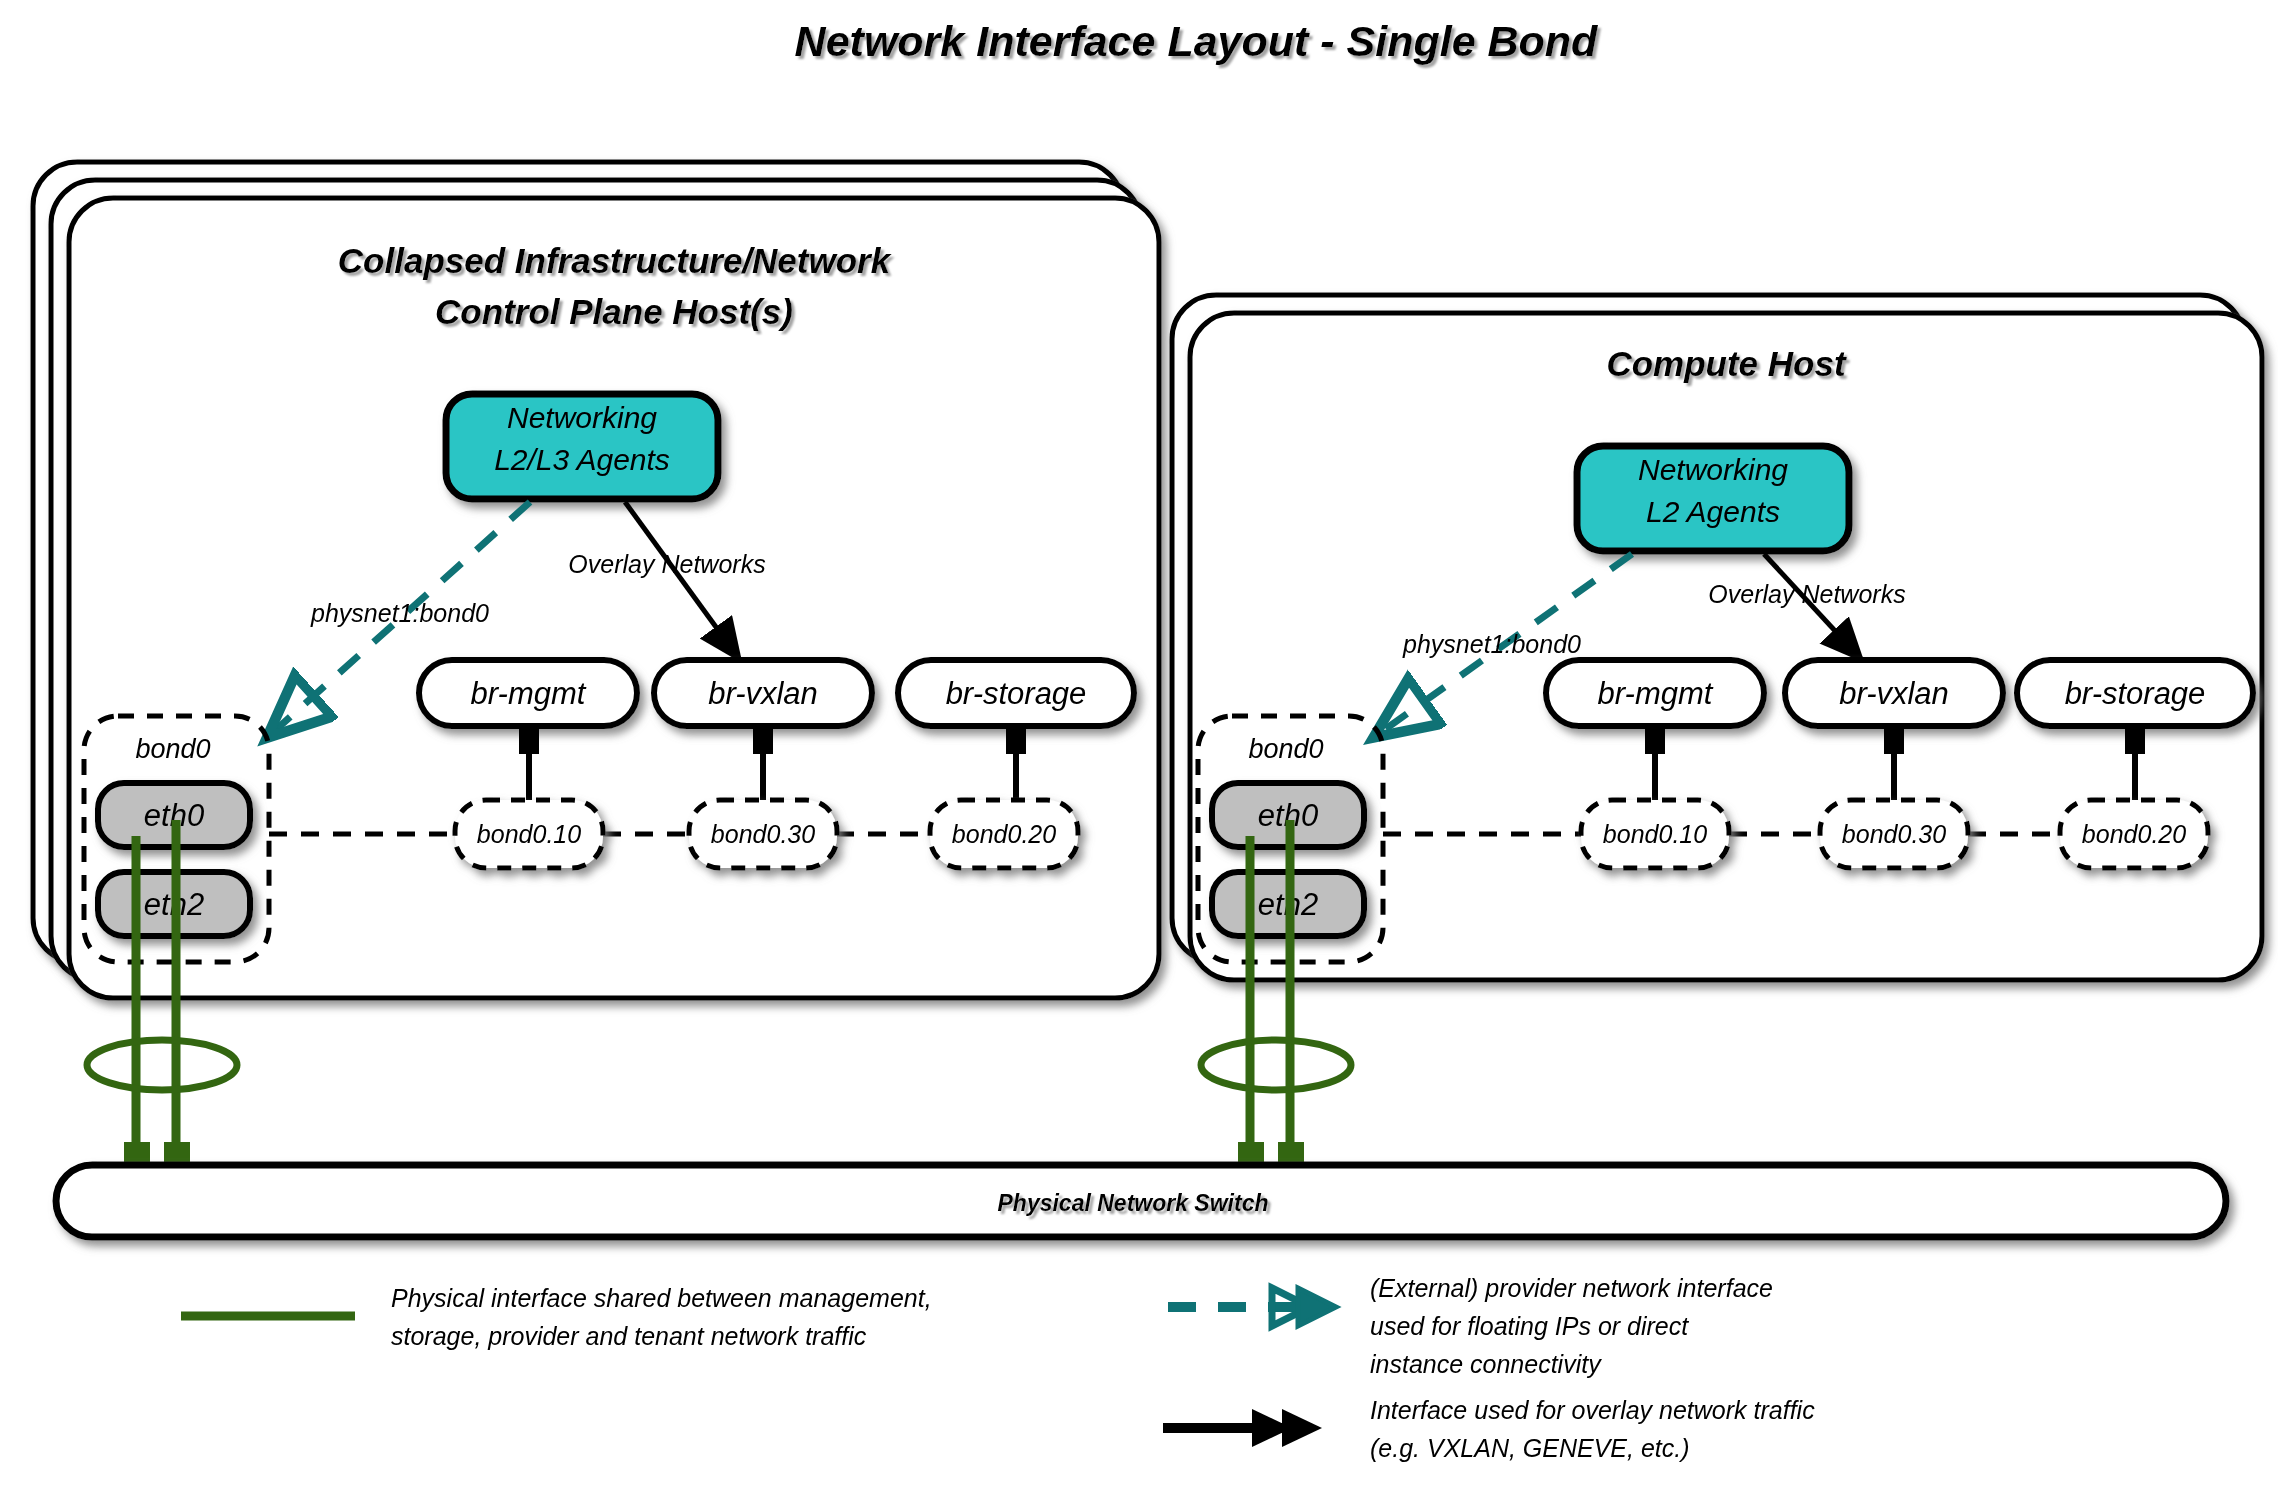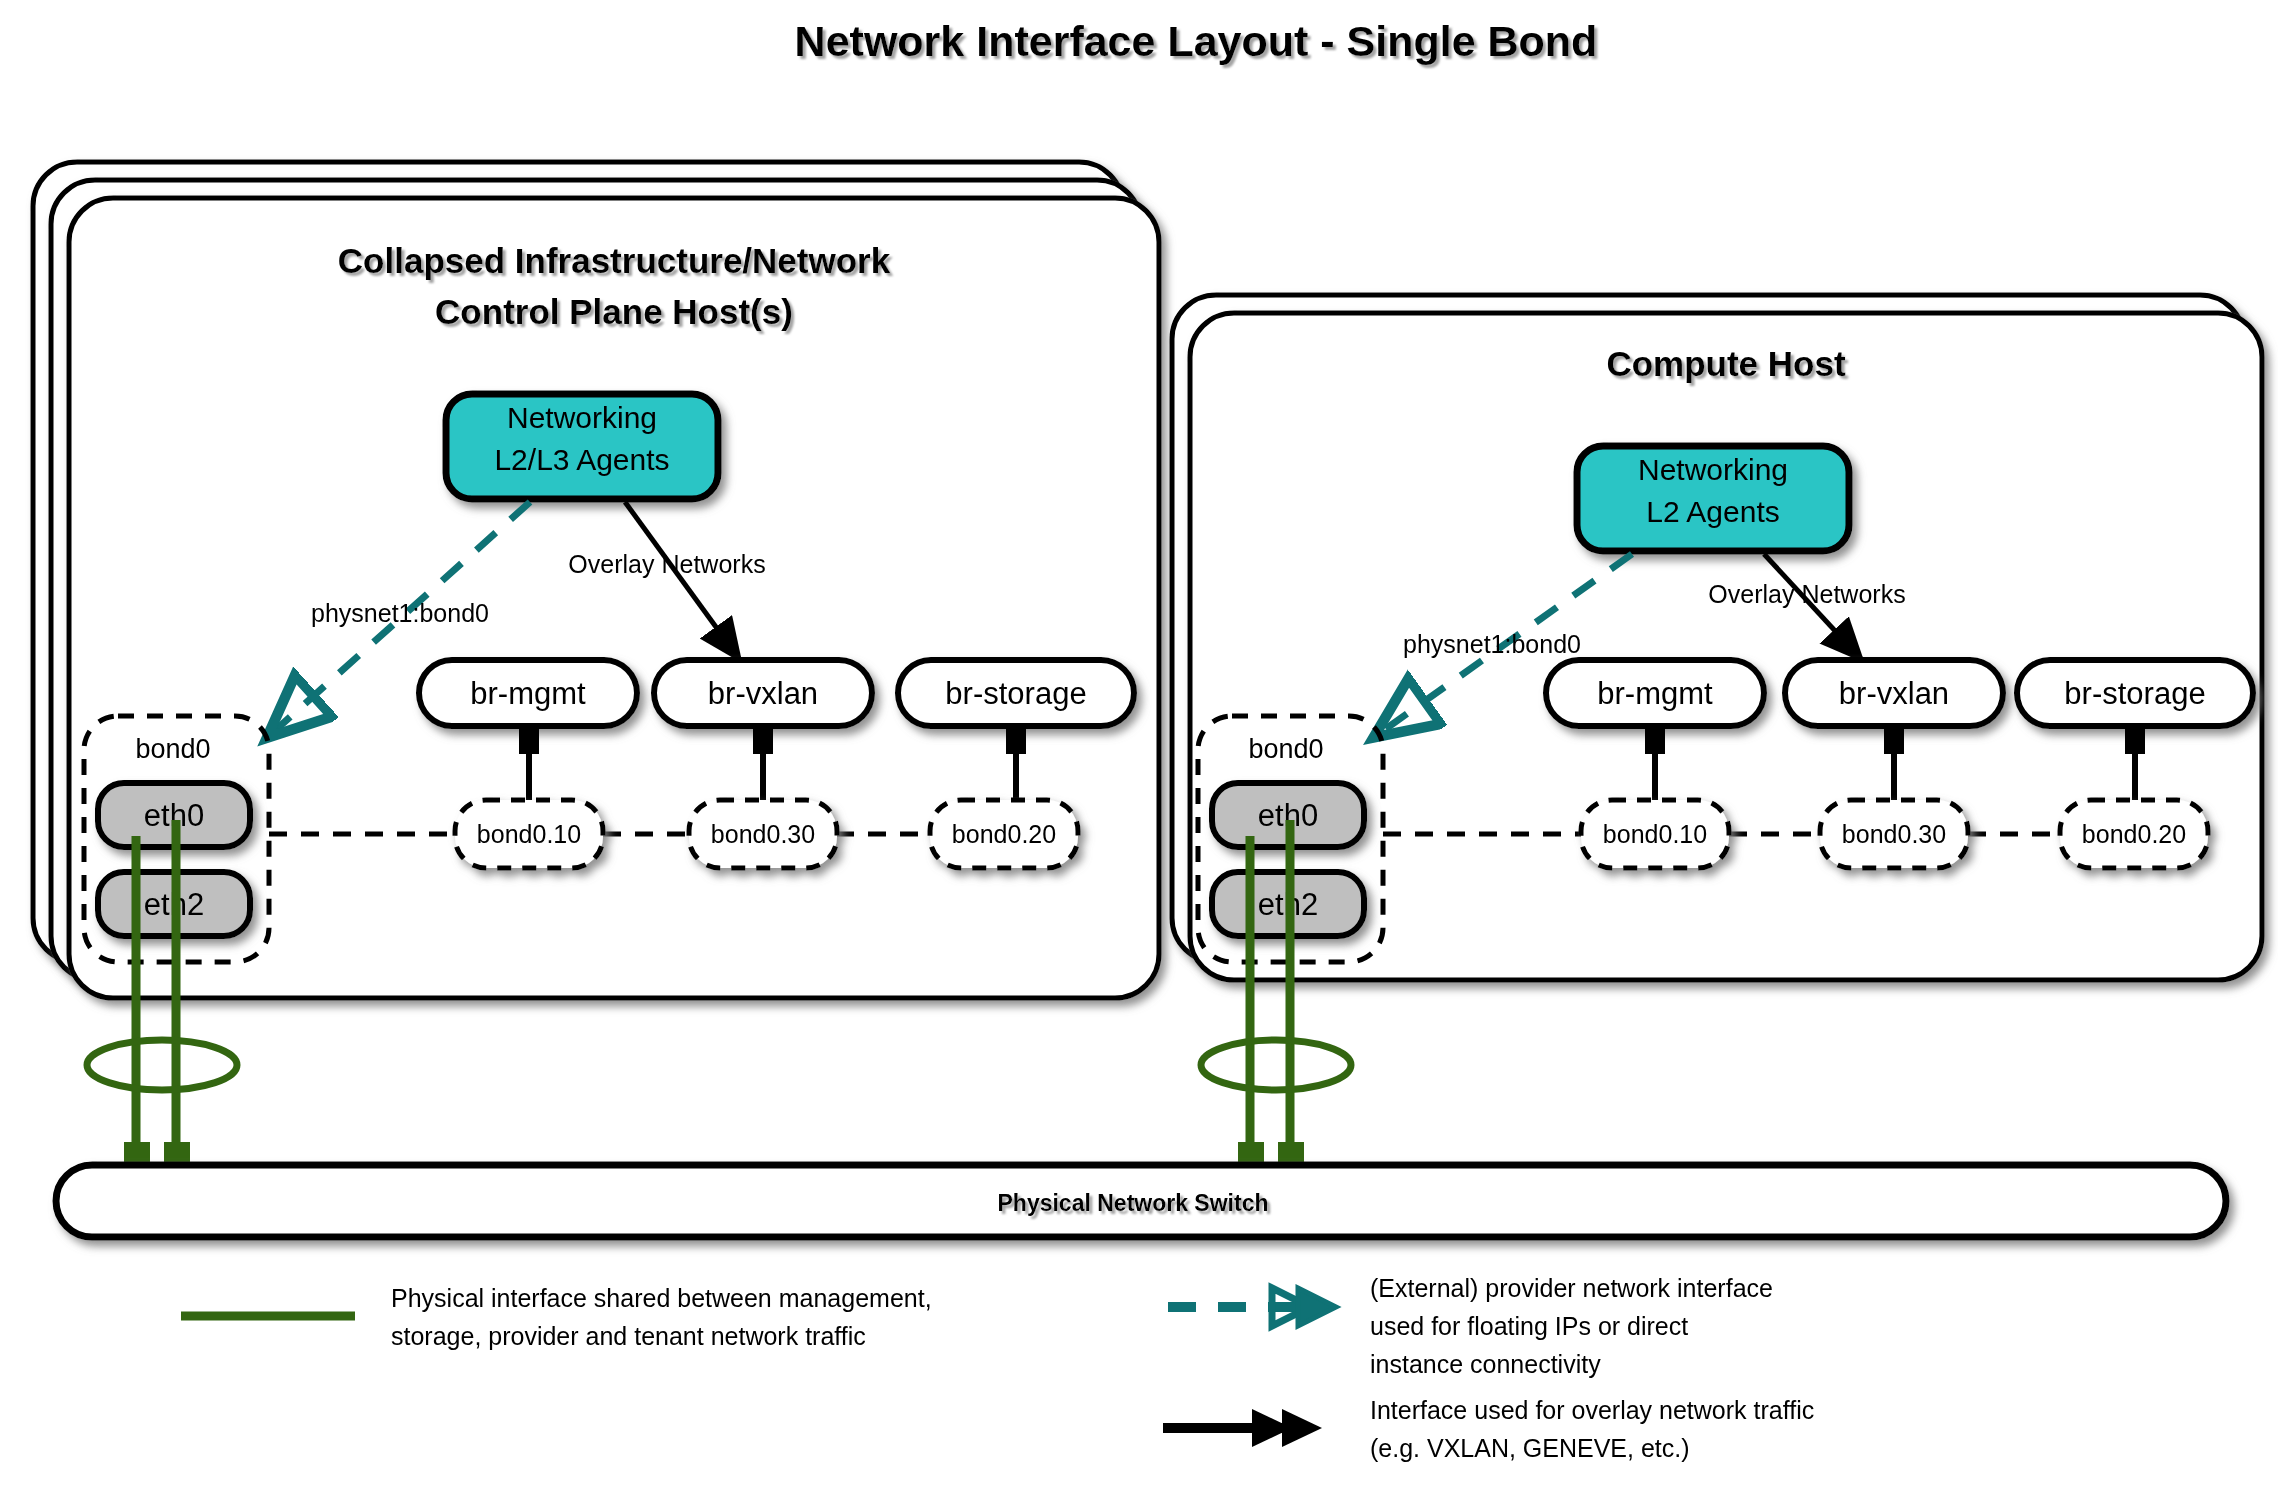--- a/index.html
+++ b/index.html
@@ -1,21 +1,21 @@
 <!DOCTYPE html>
 <html><head>
 <meta charset="utf-8">
 <style>
   html,body{margin:0;padding:0;background:#ffffff;}
   body{
     width:2278px;height:1492px;position:relative;overflow:hidden;
     font-family:"Liberation Sans","DejaVu Sans",sans-serif;
     color:#000000;
   }
-  #stage{position:absolute;inset:0;}
+  #stage{position:absolute;inset:0;font-style:italic;}
   svg#diagram{position:absolute;left:0;top:0;width:2278px;height:1492px;}
 
   .ttl{
     font-family:"Liberation Sans","DejaVu Sans",sans-serif;
     font-weight:bold;font-size:43px;text-anchor:middle;fill:#000;
   }
   .hosttitle{
     font-family:"Liberation Sans","DejaVu Sans",sans-serif;
     font-weight:bold;font-size:35px;text-anchor:middle;fill:#000;
   }

